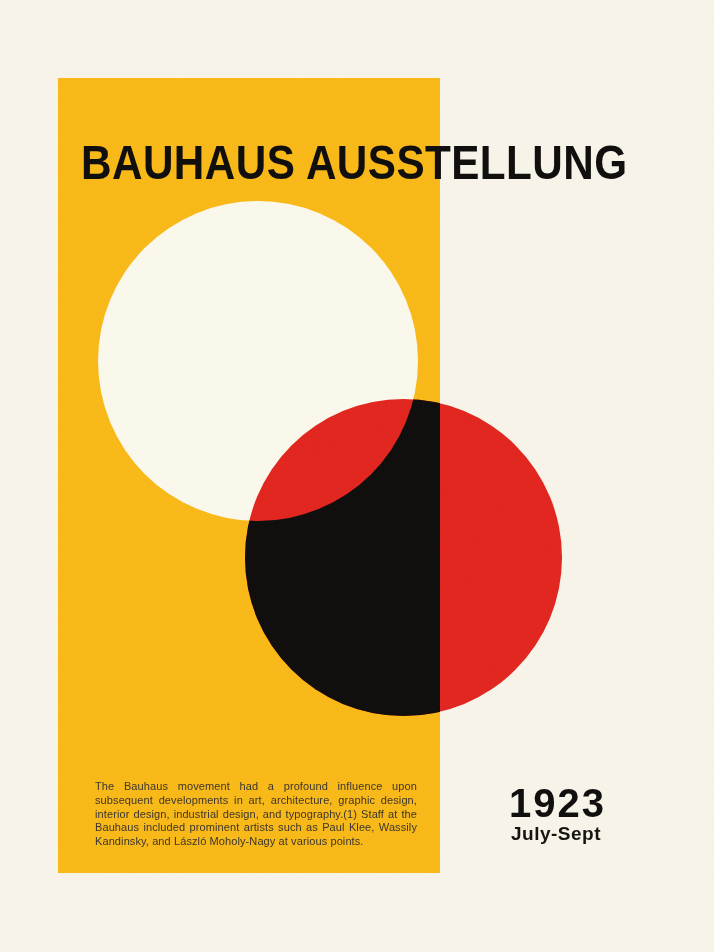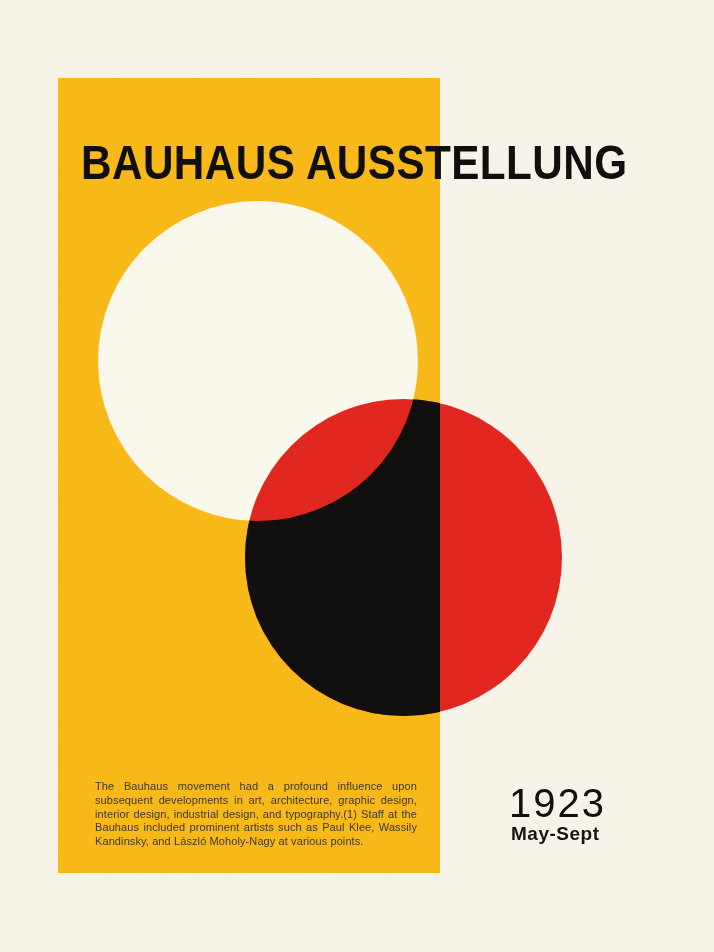--- a/index.html
+++ b/index.html
@@ -45,21 +45,21 @@
     line-height: 13.8px;
     letter-spacing: 0.1px;
     text-align: justify;
     color: #3A332B;
   }
   .poster-year {
     position: absolute;
     left: 509px;
     top: 783px;
     font-size: 40px;
-    font-weight: normal;
+    font-weight: bold;
     line-height: 1;
     letter-spacing: 2px;
     color: #0D0C0A;
     white-space: nowrap;
   }
   .poster-daterange {
     position: absolute;
     left: 511px;
     top: 824px;
     font-size: 19px;
@@ -110,19 +110,19 @@
       <circle cx="403.5" cy="557.5" r="158.5" fill="#0D0C0A"></circle>
     </g>
   </svg>
 
   <h1 class="poster-title">BAUHAUS AUSSTELLUNG</h1>
 
   <p class="poster-description">The Bauhaus movement had a profound influence upon subsequent developments in art, architecture, graphic design, interior design, industrial design, and typography.(1) Staff at the Bauhaus included prominent artists such as Paul Klee, Wassily Kandinsky, and László Moholy-Nagy at various points.</p>
 
   <div class="poster-year">1923</div>
 
-  <div class="poster-daterange">May-Sept</div>
+  <div class="poster-daterange">July-Sept</div>
 
   <svg class="grain" viewBox="0 0 714 952" xmlns="http://www.w3.org/2000/svg">
     <rect width="714" height="952" filter="url(#grainNoise)" opacity="0.04"></rect>
   </svg>
 
 </div>
 
 </body></html>

